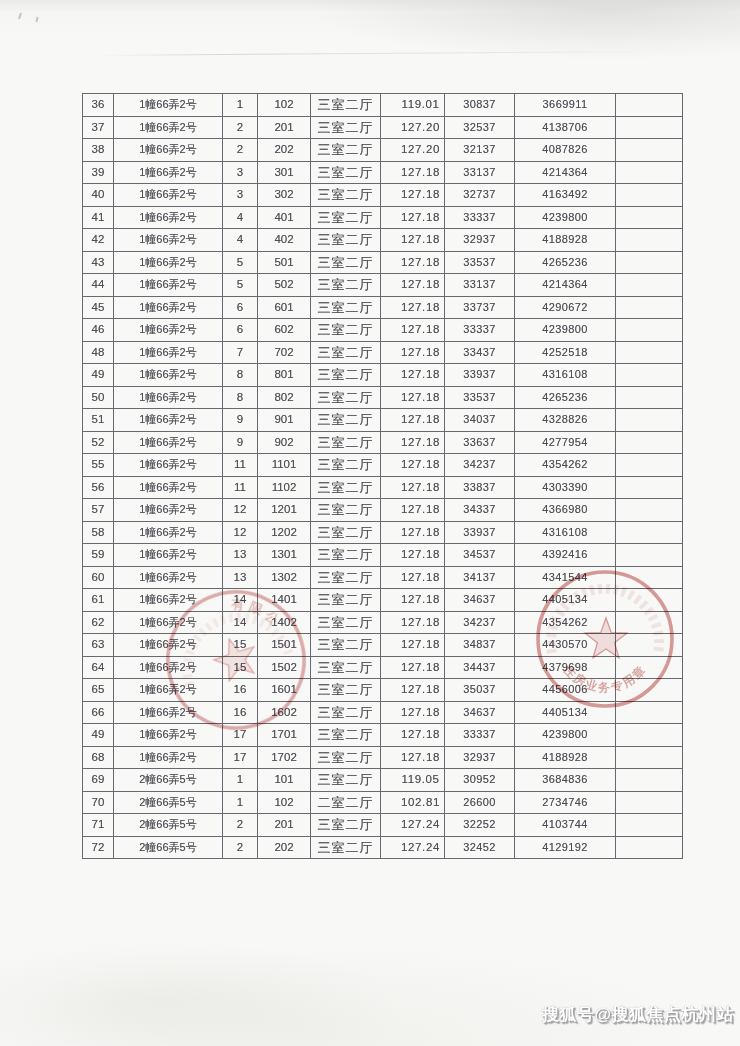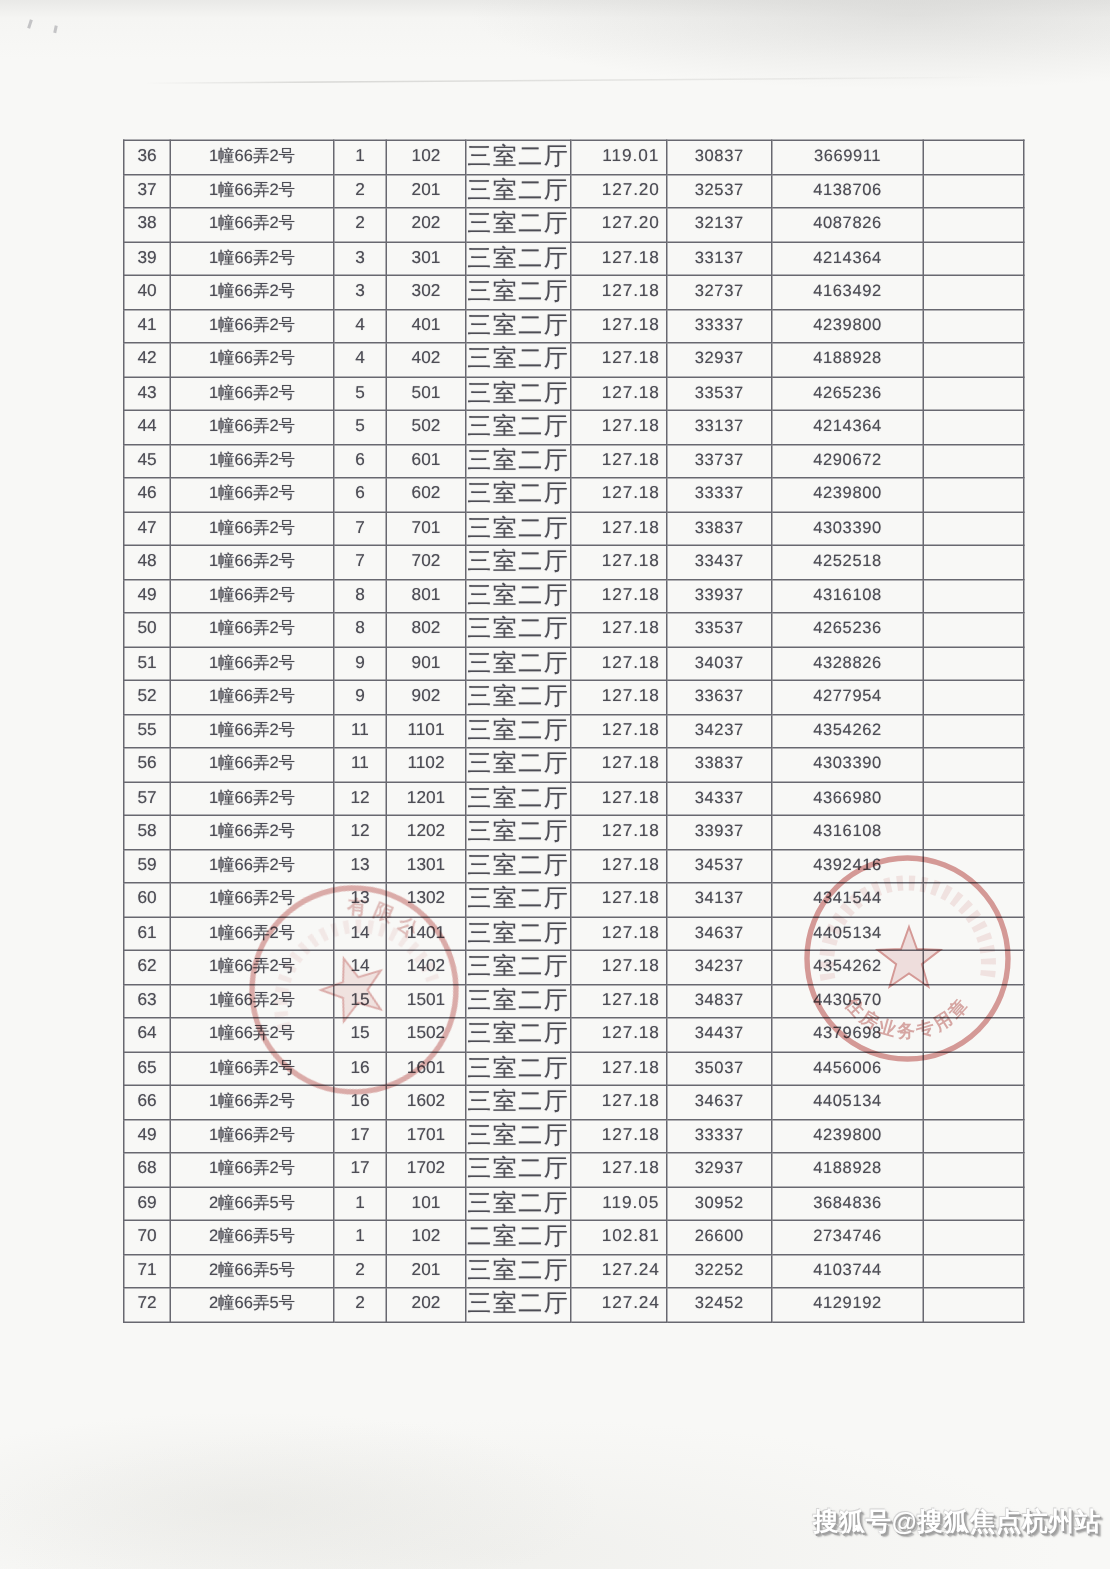--- a/index.html
+++ b/index.html
@@ -29,21 +29,21 @@
   table.price td{
     border:1px solid #686870;
     height:21.5px;padding:0;margin:0;
     text-align:center;vertical-align:middle;
     font-size:11.5px;line-height:21px;
     color:#4d4d55;
     text-shadow:0 0 0.6px rgba(77,77,85,0.55);
     white-space:nowrap;overflow:hidden;
   }
   table.price td.c1{font-size:11px;}
-  table.price td.c4{font-size:16px;letter-spacing:1px;}
+  table.price td.c4{font-size:13px;letter-spacing:1px;}
   table.price td.c5{letter-spacing:0.6px;padding-left:16px;}
   table.price td.c6,table.price td.c7{font-size:11px;letter-spacing:0.4px;}
 
   .seal{
     position:absolute;mix-blend-mode:multiply;
     filter:blur(0.4px);
   }
   .seal.left{left:151px;top:575px;opacity:0.50;transform:rotate(-18deg);}
   .seal.right{left:520px;top:554px;opacity:0.62;}
 
@@ -193,31 +193,20 @@
         <td class="c1">1幢66弄2号</td>
         <td class="c2">6</td>
         <td class="c3">602</td>
         <td class="c4">三室二厅</td>
         <td class="c5">127.18</td>
         <td class="c6">33337</td>
         <td class="c7">4239800</td>
         <td class="c8"></td>
       </tr>
       <tr>
-        <td class="c0">47</td>
-        <td class="c1">1幢66弄2号</td>
-        <td class="c2">7</td>
-        <td class="c3">701</td>
-        <td class="c4">三室二厅</td>
-        <td class="c5">127.18</td>
-        <td class="c6">33837</td>
-        <td class="c7">4303390</td>
-        <td class="c8"></td>
-      </tr>
-      <tr>
         <td class="c0">48</td>
         <td class="c1">1幢66弄2号</td>
         <td class="c2">7</td>
         <td class="c3">702</td>
         <td class="c4">三室二厅</td>
         <td class="c5">127.18</td>
         <td class="c6">33437</td>
         <td class="c7">4252518</td>
         <td class="c8"></td>
       </tr>

